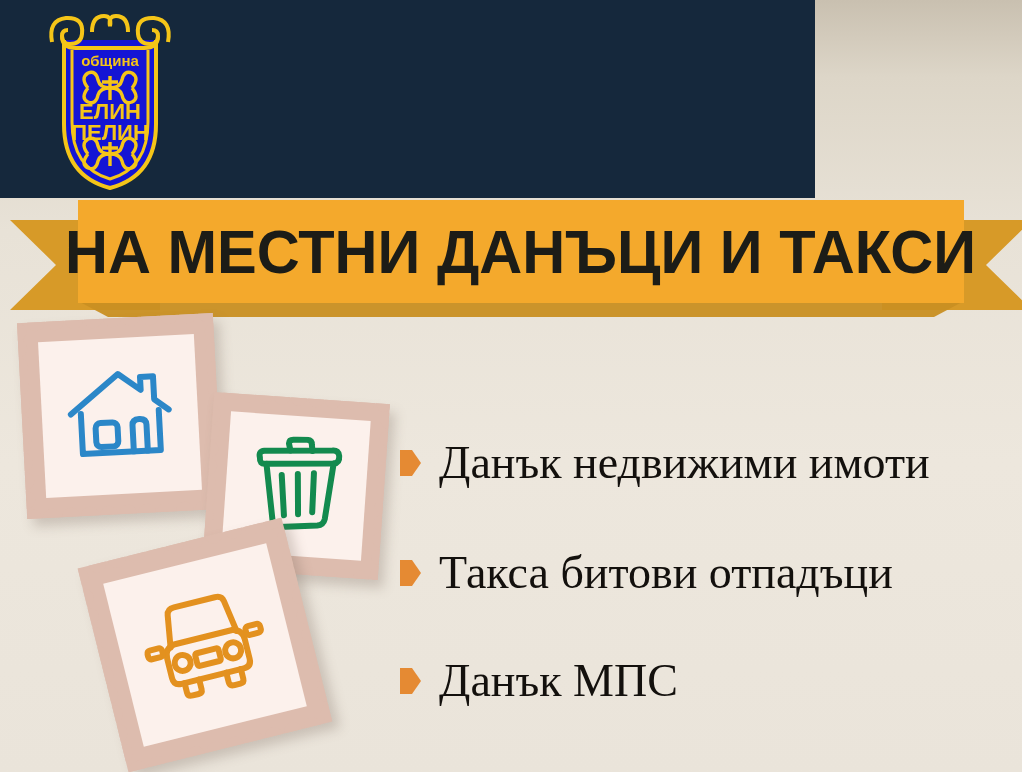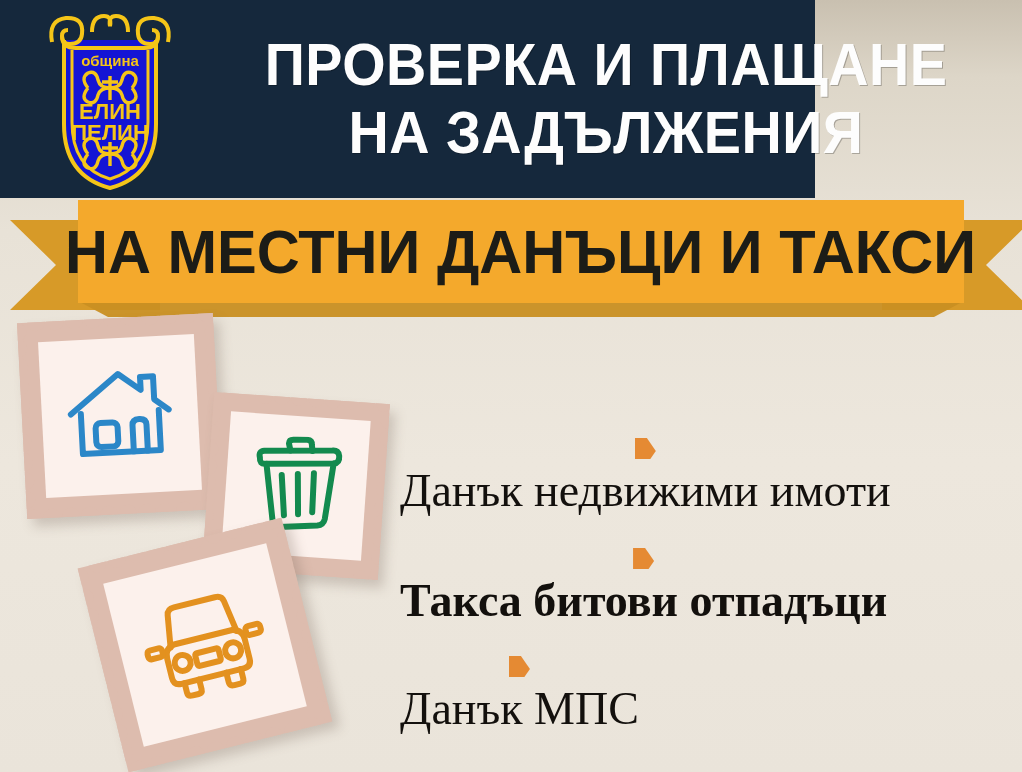--- a/index.html
+++ b/index.html
@@ -94,24 +94,24 @@
   .stamp1{left:22px;top:18px;width:196px;height:196px;transform:rotate(-3deg);}
   .stamp1 .stamp-inner{left:20px;top:20px;width:156px;height:156px;}
   .stamp2{left:208px;top:98px;width:176px;height:176px;transform:rotate(4deg);}
   .stamp2 .stamp-inner{left:18px;top:18px;width:140px;height:140px;}
   .stamp3{left:100px;top:240px;width:210px;height:210px;transform:rotate(-14deg);}
   .stamp3 .stamp-inner{left:21px;top:21px;width:168px;height:168px;}
 
   
   .list{position:absolute;left:400px;top:418px;width:622px;height:300px;}
   .list-item{
-    position:absolute;left:0;display:flex;align-items:center;gap:7px;flex-direction:column;
+    position:absolute;left:0;display:flex;align-items:center;gap:18px;
   }
   .li1{top:20px;}
-  .li2{top:130px;font-weight:bold;}
+  .li2{top:130px;}
   .li3{top:238px;}
   .bullet{
     width:21px;height:26px;flex:0 0 21px;
     background:#e58a33;
     clip-path:polygon(0 0,12px 0,21px 13px,12px 26px,0 26px);
   }
   .list-label{
     font-family:"Liberation Serif",serif;
     font-size:46px;
     line-height:50px;
@@ -147,24 +147,20 @@
           <path d="M58 148 Q50 138 58 133 Q66 130 68 140 Q70 148 80 148 Q90 148 92 140 Q94 130 102 133 Q110 138 102 148"></path>
           <path d="M58 148 Q50 158 58 162 Q66 165 68 155 Q70 148 80 148 Q90 148 92 155 Q94 165 102 162 Q110 158 102 148"></path>
           <path d="M80 136 L80 160 M72 142 L88 142"></path>
         </g>
         <text x="80" y="60" text-anchor="middle" fill="#f5c518" font-family="Liberation Sans, sans-serif" font-size="15" font-weight="bold">община</text>
         <text x="80" y="113" text-anchor="middle" fill="#f5c518" font-family="Liberation Sans, sans-serif" font-size="22" font-weight="bold">ЕЛИН</text>
         <text x="80" y="134" text-anchor="middle" fill="#f5c518" font-family="Liberation Sans, sans-serif" font-size="22" font-weight="bold">ПЕЛИН</text>
       </svg>
     </div>
 
-    <div class="title-block">
-      <div class="title-line">ПРОВЕРКА И ПЛАЩАНЕ</div>
-      <div class="title-line">НА ЗАДЪЛЖЕНИЯ</div>
-    </div>
   </div>
 
   <div class="ribbon">
     <div class="ribbon-tail left"></div>
     <div class="ribbon-tail right"></div>
     <div class="ribbon-shadow"></div>
     <div class="ribbon-main">
       <span class="ribbon-text">НА МЕСТНИ ДАНЪЦИ И ТАКСИ</span>
     </div>
   </div>

